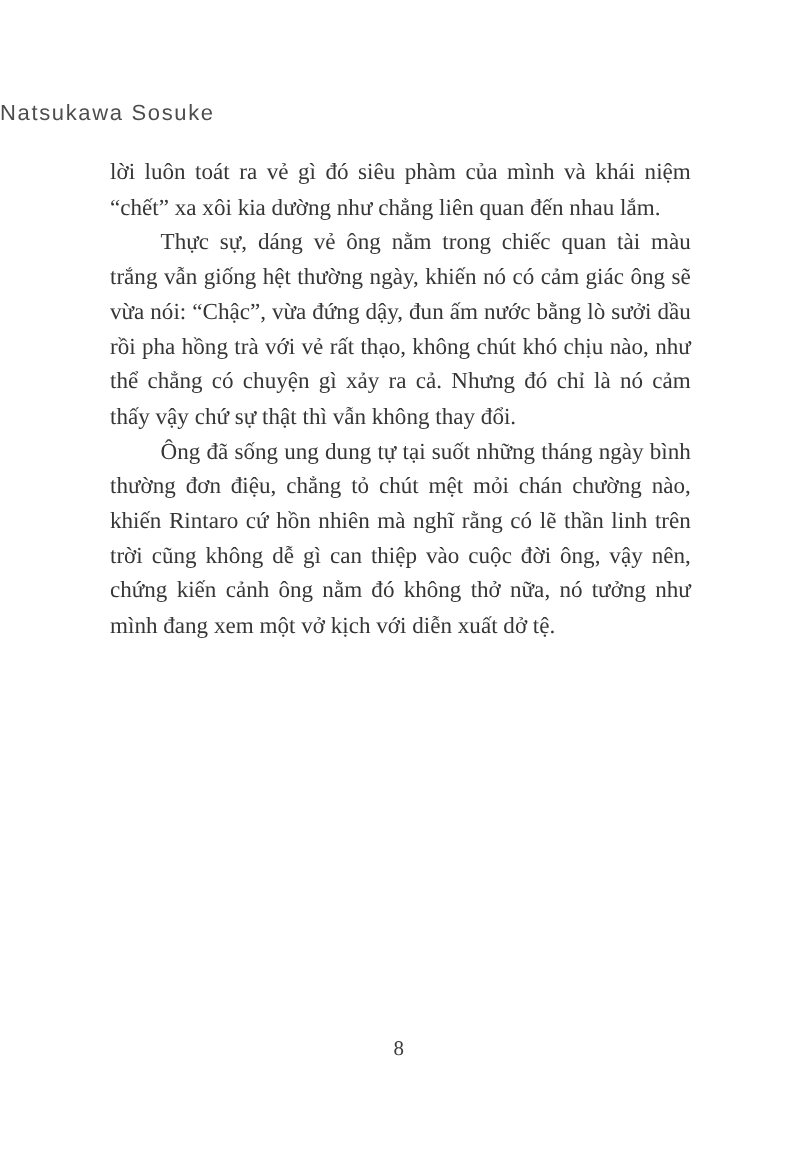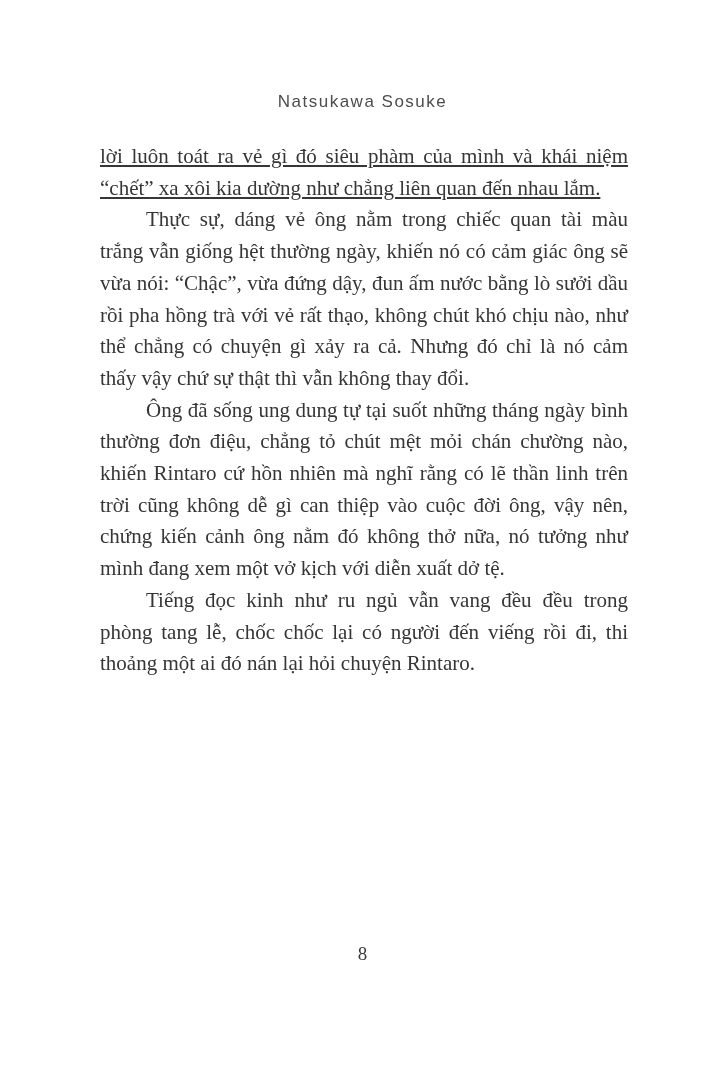--- a/index.html
+++ b/index.html
@@ -13,45 +13,43 @@
     height: 1066px;
     background: #ffffff;
     overflow: hidden;
     font-family: "Liberation Serif", "DejaVu Serif", serif;
   }
   .running-head {
     position: absolute;
     top: 92px;
     left: 0;
     width: 100%;
-    text-align: center;
     font-family: "Liberation Sans", "DejaVu Sans", sans-serif;
     font-weight: 300;
-    font-size: 17px;
+    font-size: 20px;
     letter-spacing: 1.5px;
     color: #4d4d4d;
   }
   .page-body {
     position: absolute;
     top: 141px;
     left: 100px;
     width: 528px;
     color: #363636;
     font-size: 21px;
     line-height: 31.7px;
     text-align: justify;
   }
   .page-body p {
     margin: 0;
     padding: 0;
     text-indent: 46px;
   }
   .page-body p.no-indent {
     text-indent: 0;
-    text-decoration: underline;
   }
   .page-number {
     position: absolute;
     top: 943px;
     left: 0;
     width: 100%;
     text-align: center;
     font-size: 19px;
     color: #3c3c3c;
   }
@@ -59,17 +57,16 @@
 </head>
 <body>
 
 <div class="page">
   <div class="running-head">Natsukawa Sosuke</div>
 
   <div class="page-body">
       <p class="no-indent">lời luôn toát ra vẻ gì đó siêu phàm của mình và khái niệm “chết” xa xôi kia dường như chẳng liên quan đến nhau lắm.</p>
       <p>Thực sự, dáng vẻ ông nằm trong chiếc quan tài màu trắng vẫn giống hệt thường ngày, khiến nó có cảm giác ông sẽ vừa nói: “Chậc”, vừa đứng dậy, đun ấm nước bằng lò sưởi dầu rồi pha hồng trà với vẻ rất thạo, không chút khó chịu nào, như thể chẳng có chuyện gì xảy ra cả. Nhưng đó chỉ là nó cảm thấy vậy chứ sự thật thì vẫn không thay đổi.</p>
       <p>Ông đã sống ung dung tự tại suốt những tháng ngày bình thường đơn điệu, chẳng tỏ chút mệt mỏi chán chường nào, khiến Rintaro cứ hồn nhiên mà nghĩ rằng có lẽ thần linh trên trời cũng không dễ gì can thiệp vào cuộc đời ông, vậy nên, chứng kiến cảnh ông nằm đó không thở nữa, nó tưởng như mình đang xem một vở kịch với diễn xuất dở tệ.</p>
-      <p>Tiếng đọc kinh như ru ngủ vẫn vang đều đều trong phòng tang lễ, chốc chốc lại có người đến viếng rồi đi, thi thoảng một ai đó nán lại hỏi chuyện Rintaro.</p>
     </div>
 
   <div class="page-number">8</div>
 </div>
 
 </body></html>

